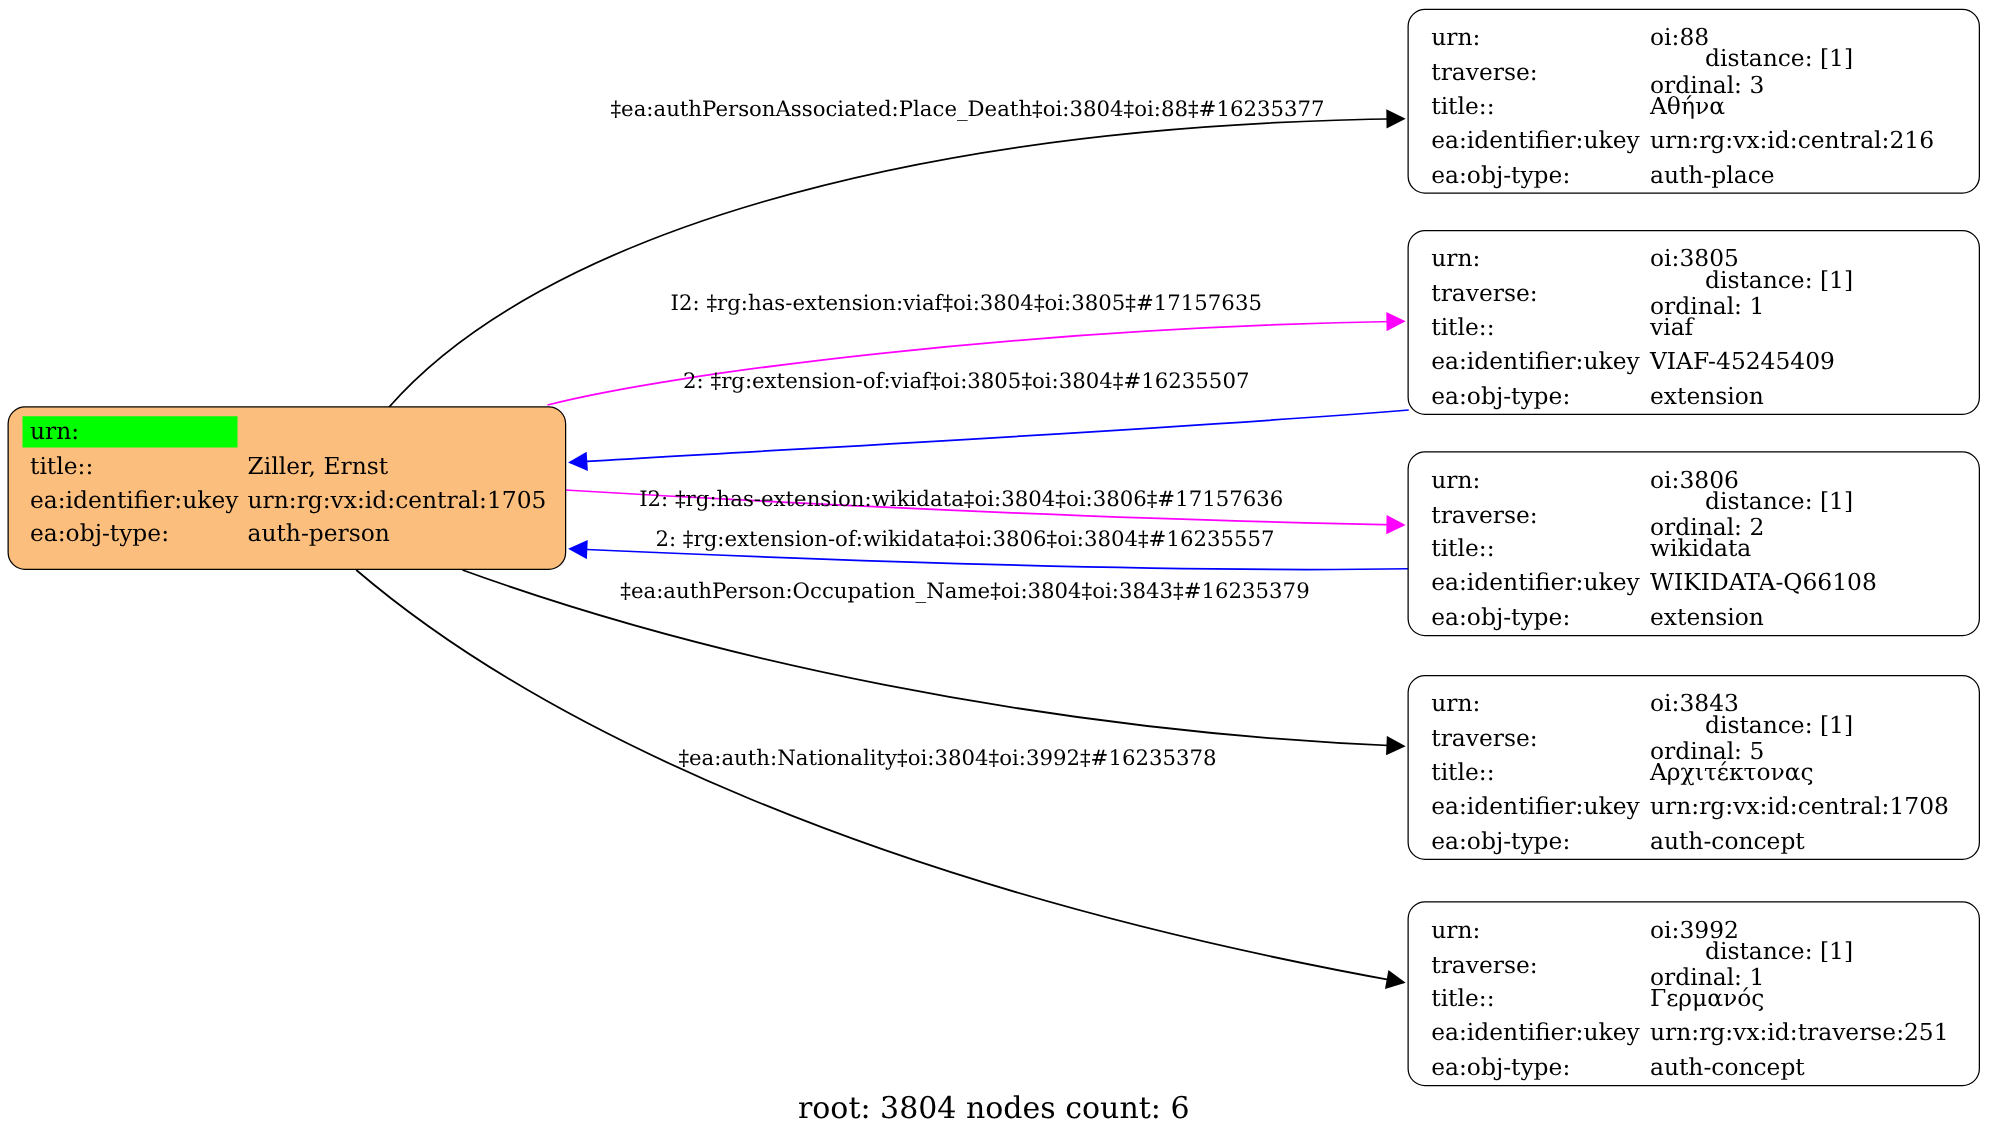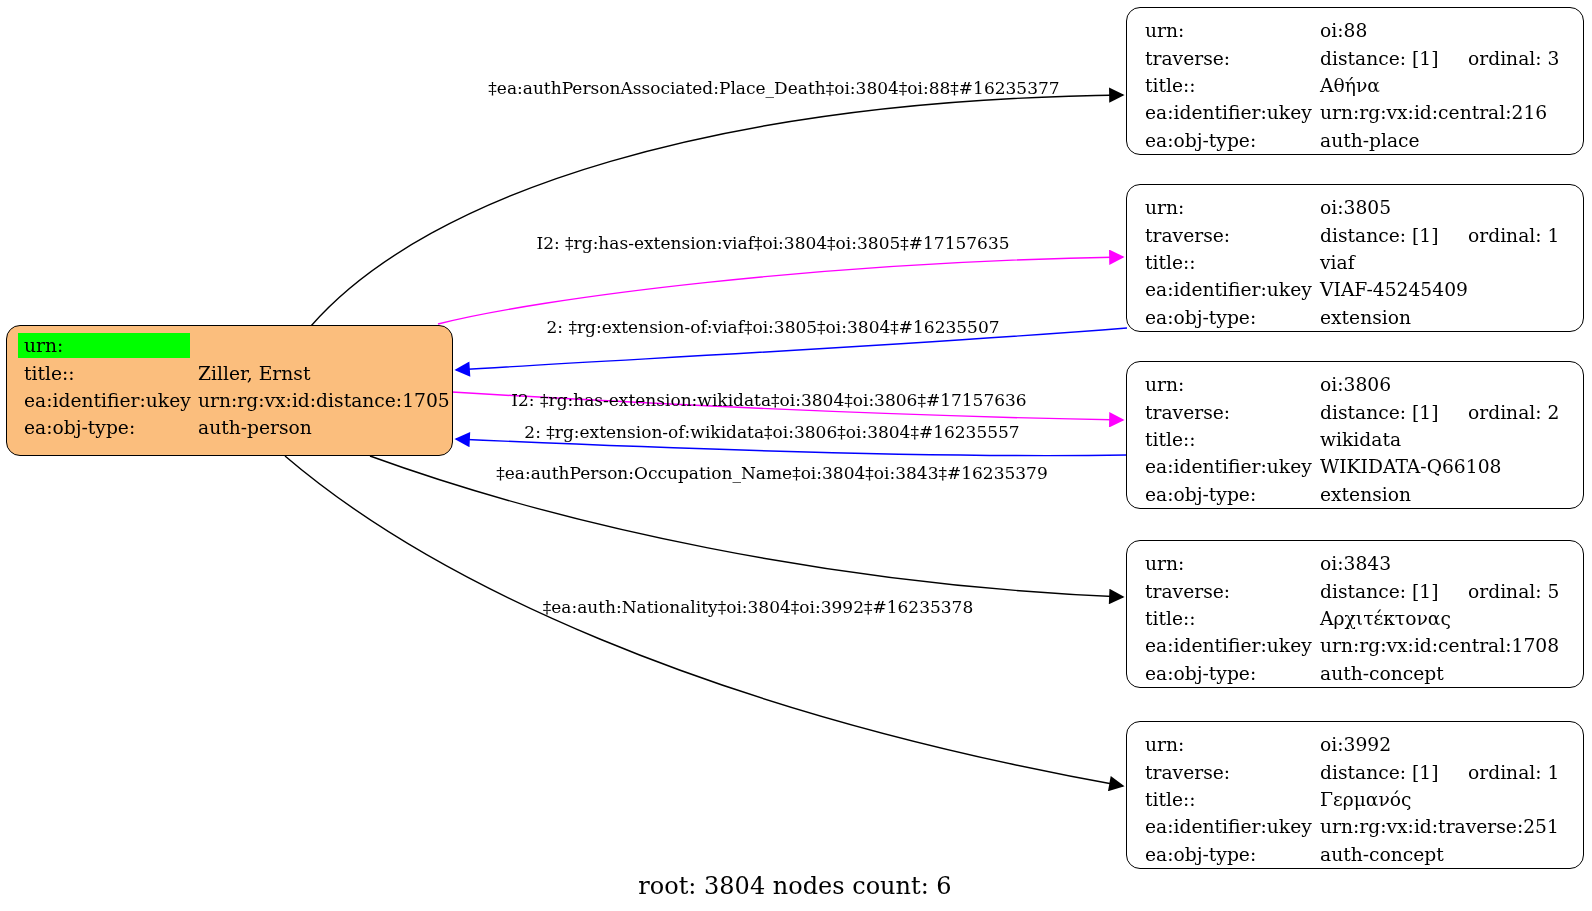--- a/index.html
+++ b/index.html
@@ -2,21 +2,21 @@
 <html><head>
 <meta charset="utf-8">
 <style>
   html,body{margin:0;padding:0;}
   body{width:1592px;height:911px;background:#ffffff;font-family:"DejaVu Serif",serif;color:#000;position:relative;overflow:hidden;}
   #edge-layer{position:absolute;left:0;top:0;width:1592px;height:911px;}
   .node{position:absolute;background:#ffffff;border:1.4px solid #000;border-radius:14px;box-sizing:border-box;left:1126px;width:458px;height:148px;padding-top:9px;}
   .row{display:flex;align-items:center;height:27.4px;padding-left:18px;font-size:18.7px;}
   .row .lbl{width:175px;flex:none;}
   .row .val{flex:1;}
-  .dist{display:inline-block;width:148px;}
+  .dist{display:inline-block;width:148px;margin-left:44px;}
   .rootnode{position:absolute;left:6px;top:325px;width:447px;height:131px;background:#fbbe7d;border:1.8px solid #000;border-radius:14px;box-sizing:border-box;padding-top:6px;}
   .rootrow{display:flex;align-items:center;height:27.4px;padding-left:11px;font-size:18.7px;}
   .rootrow .lbl{width:172px;flex:none;box-sizing:border-box;padding-left:6px;}
   .rootrow .val{width:247px;flex:none;box-sizing:border-box;padding-left:5px;margin-left:3px;}
   .hl{background:#00ff00;height:25px;display:flex;align-items:center;}
   .edge-label{position:absolute;white-space:nowrap;font-size:17px;transform:translate(-50%,-50%);}
   .caption{position:absolute;white-space:nowrap;font-size:24px;transform:translate(-50%,-50%);}
 </style>
 </head>
 <body>
@@ -47,21 +47,21 @@
 <div class="rootnode">
   <div class="rootrow">
     <span class="lbl hl">urn:</span>
   </div>
   <div class="rootrow">
     <span class="lbl">title::</span>
     <span class="val">Ziller, Ernst</span>
   </div>
   <div class="rootrow">
     <span class="lbl">ea:identifier:ukey</span>
-    <span class="val">urn:rg:vx:id:distance:1705</span>
+    <span class="val">urn:rg:vx:id:central:1705</span>
   </div>
   <div class="rootrow">
     <span class="lbl">ea:obj-type:</span>
     <span class="val">auth-person</span>
   </div>
 </div>
 
 <div class="node" style="top:7px">
   <div class="row">
       <span class="lbl">urn:</span>
@@ -172,19 +172,19 @@
       <span class="val">urn:rg:vx:id:traverse:251</span>
     </div>
   <div class="row">
       <span class="lbl">ea:obj-type:</span>
       <span class="val">auth-concept</span>
     </div>
 </div>
 
 <div class="edge-label" style="left:774px;top:88px">‡ea:authPersonAssociated:Place_Death‡oi:3804‡oi:88‡#16235377</div>
 <div class="edge-label" style="left:773px;top:243px">I2: ‡rg:has-extension:viaf‡oi:3804‡oi:3805‡#17157635</div>
-<div class="edge-label" style="left:773px;top:327px">2: ‡rg:extension-of:viaf‡oi:3805‡oi:3804‡#16235507</div>
+<div class="edge-label" style="left:773px;top:305px">2: ‡rg:extension-of:viaf‡oi:3805‡oi:3804‡#16235507</div>
 <div class="edge-label" style="left:769px;top:400px">I2: ‡rg:has-extension:wikidata‡oi:3804‡oi:3806‡#17157636</div>
 <div class="edge-label" style="left:772px;top:432px">2: ‡rg:extension-of:wikidata‡oi:3806‡oi:3804‡#16235557</div>
 <div class="edge-label" style="left:772px;top:473px">‡ea:authPerson:Occupation_Name‡oi:3804‡oi:3843‡#16235379</div>
 <div class="edge-label" style="left:758px;top:607px">‡ea:auth:Nationality‡oi:3804‡oi:3992‡#16235378</div>
 
 <div class="caption" style="left:795px;top:886px">root: 3804 nodes count: 6</div>
 
 </body></html>

